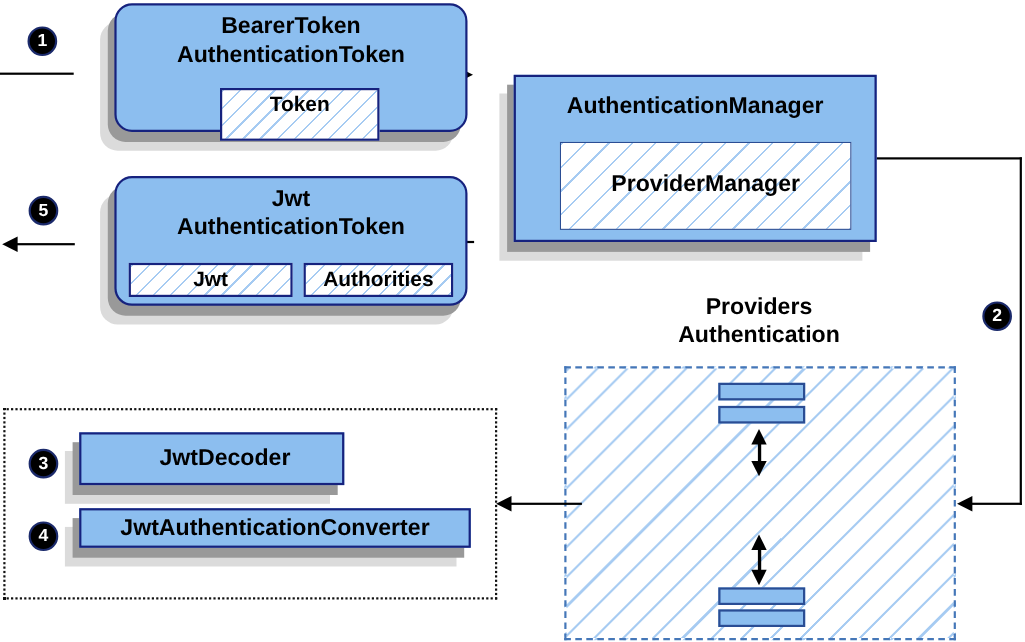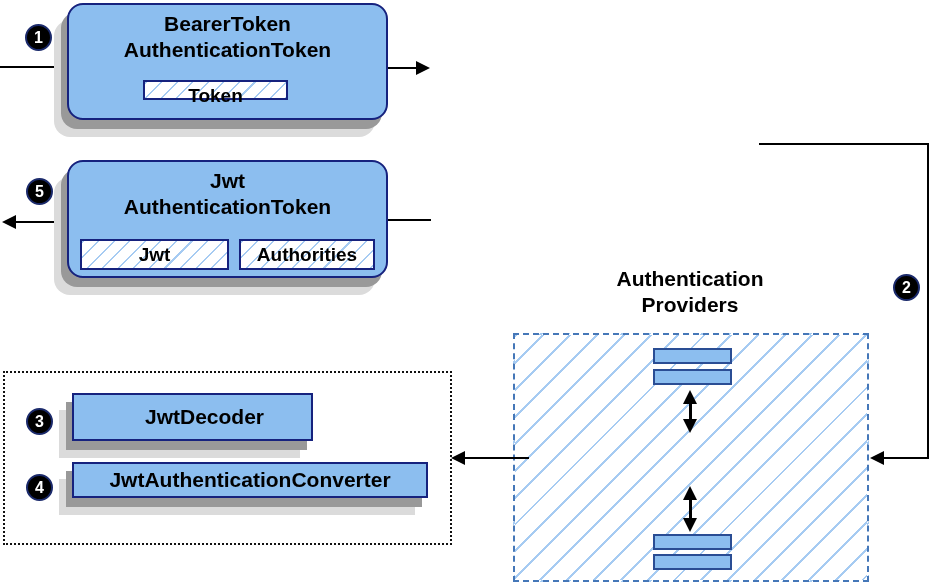--- a/index.html
+++ b/index.html
@@ -21,21 +21,21 @@
 
   .abs{position:absolute;}
   .hline{position:absolute;height:2px;background:var(--arrow-color);}
   .vline{position:absolute;width:2px;background:var(--arrow-color);}
   .arr{position:absolute;width:0;height:0;}
   .arr-r{border-top:7px solid transparent;border-bottom:7px solid transparent;border-left:14px solid var(--arrow-color);}
   .arr-l{border-top:7px solid transparent;border-bottom:7px solid transparent;border-right:14px solid var(--arrow-color);}
   .arr-u{border-left:7px solid transparent;border-right:7px solid transparent;border-bottom:14px solid var(--arrow-color);}
   .arr-d{border-left:7px solid transparent;border-right:7px solid transparent;border-top:14px solid var(--arrow-color);}
 
-  .node{position:absolute;background:var(--box-fill);border:2px solid var(--box-border);}
+  .node{position:absolute;background:var(--box-fill);border:2px solid var(--box-border);margin-left:37px;}
   .rounded{border-radius:16px;}
   .shadow{box-shadow:-6px 9px 0 var(--shadow-dark),-13px 17px 0 var(--shadow-light);}
   .node .title{width:100%;text-align:center;font-size:21px;line-height:26px;}
   .chip{position:absolute;background:#fff;border:2px solid var(--box-border);text-align:center;font-size:19px;}
   .hatch-sm{background:repeating-linear-gradient(135deg,var(--hatch-line) 0,var(--hatch-line) 1.5px,rgba(255,255,255,0) 1.5px,rgba(255,255,255,0) 11px),#fff;}
   .hatch-md{background:repeating-linear-gradient(135deg,var(--hatch-line) 0,var(--hatch-line) 1.7px,rgba(255,255,255,0) 1.7px,rgba(255,255,255,0) 15px),#fff;}
   .hatch-lg{background:repeating-linear-gradient(135deg,var(--hatch-line) 0,var(--hatch-line) 2px,rgba(255,255,255,0) 2px,rgba(255,255,255,0) 19px),#fff;}
 
   .badge{position:absolute;width:27px;height:27px;border-radius:50%;background:#000;border:2px solid #1B2A6B;color:#fff;display:flex;align-items:center;justify-content:center;font-size:16px;line-height:1;}
   .label2{position:absolute;text-align:center;font-size:21px;line-height:26px;}
@@ -64,40 +64,44 @@
 
   <div class="hline" style="left:387px;top:219px;width:44px;"></div>
   <div class="hline" style="left:12px;top:221px;width:56px;"></div>
   <div class="arr arr-l" style="left:2px;top:215px;"></div>
 
   <div class="node rounded shadow" style="left:67px;top:3px;width:321px;height:117px;">
     <div class="title" style="padding-top:6px;">
       <div>BearerToken</div>
       <div>AuthenticationToken</div>
     </div>
-    <div class="chip hatch-sm" style="left:74px;top:75px;width:145px;height:20px;line-height:28px;">Token</div>
+    <div class="chip hatch-sm" style="left:94px;top:75px;width:145px;height:48px;line-height:28px;">Token</div>
   </div>
   <div class="badge" style="left:25px;top:24px;">1</div>
 
   <div class="node rounded shadow" style="left:67px;top:160px;width:321px;height:118px;">
     <div class="title" style="padding-top:6px;">
       <div>Jwt</div>
       <div>AuthenticationToken</div>
     </div>
     <div class="chip hatch-sm" style="left:11px;top:77px;width:149px;height:31px;line-height:27px;">Jwt</div>
     <div class="chip hatch-sm" style="left:170px;top:77px;width:136px;height:31px;line-height:27px;">Authorities</div>
   </div>
   <div class="badge" style="left:26px;top:178px;">5</div>
 
+  <div class="node shadow" style="left:430px;top:68px;width:330px;height:152px;">
+    <div class="title" style="padding-top:14px;">AuthenticationManager</div>
+    <div class="chip hatch-md" style="left:40px;top:59px;width:265px;height:80px;line-height:76px;font-size:21px;border:1px solid var(--rect-border);">ProviderManager</div>
+  </div>
 
   <div class="badge" style="left:893px;top:274px;">2</div>
 
   <div class="label2" style="left:560px;top:266px;width:260px;">
+    <div>Providers</div>
     <div>Authentication</div>
-    <div>Providers</div>
   </div>
 
   <div class="slot" style="top:348px;"></div>
   <div class="slot" style="top:369px;"></div>
 
   <div class="arr arr-u" style="left:683px;top:390px;"></div>
   <div class="vline" style="left:689px;top:402px;height:21px;width:3px;"></div>
   <div class="arr arr-d" style="left:683px;top:419px;"></div>
 
 

